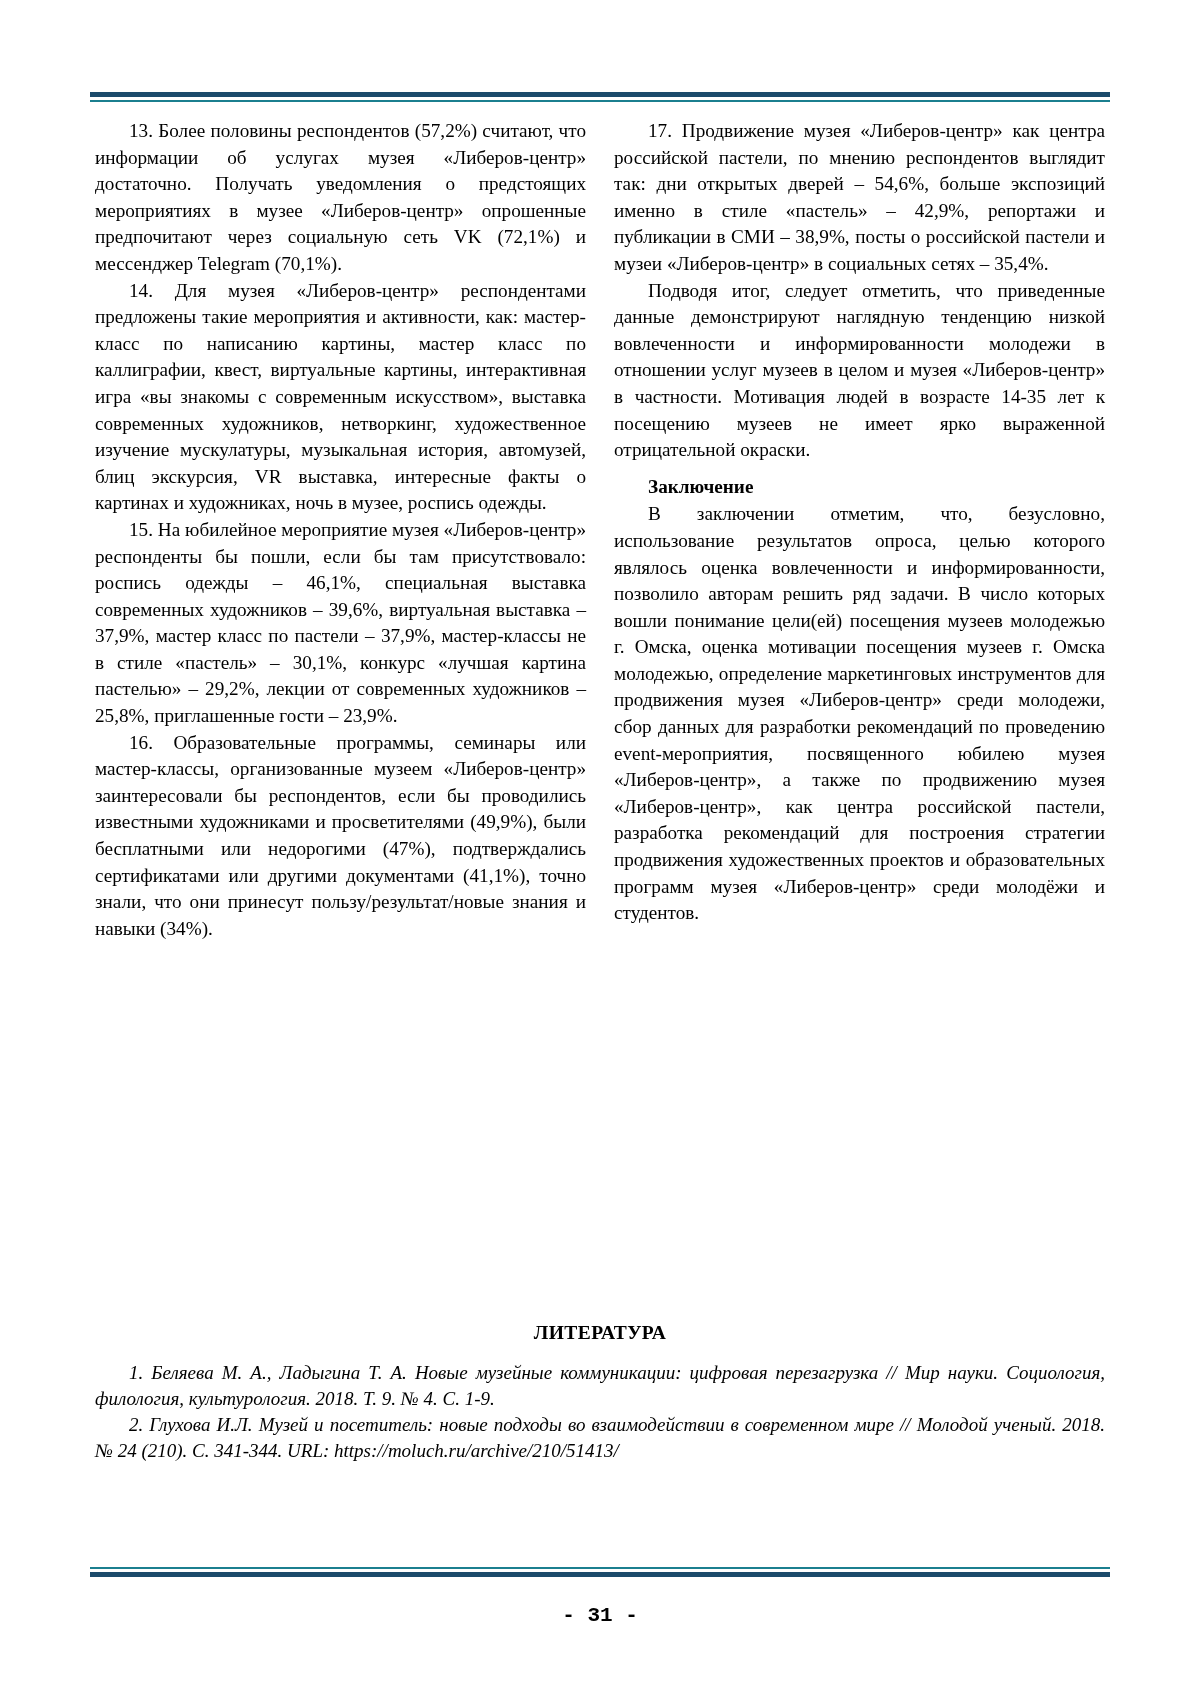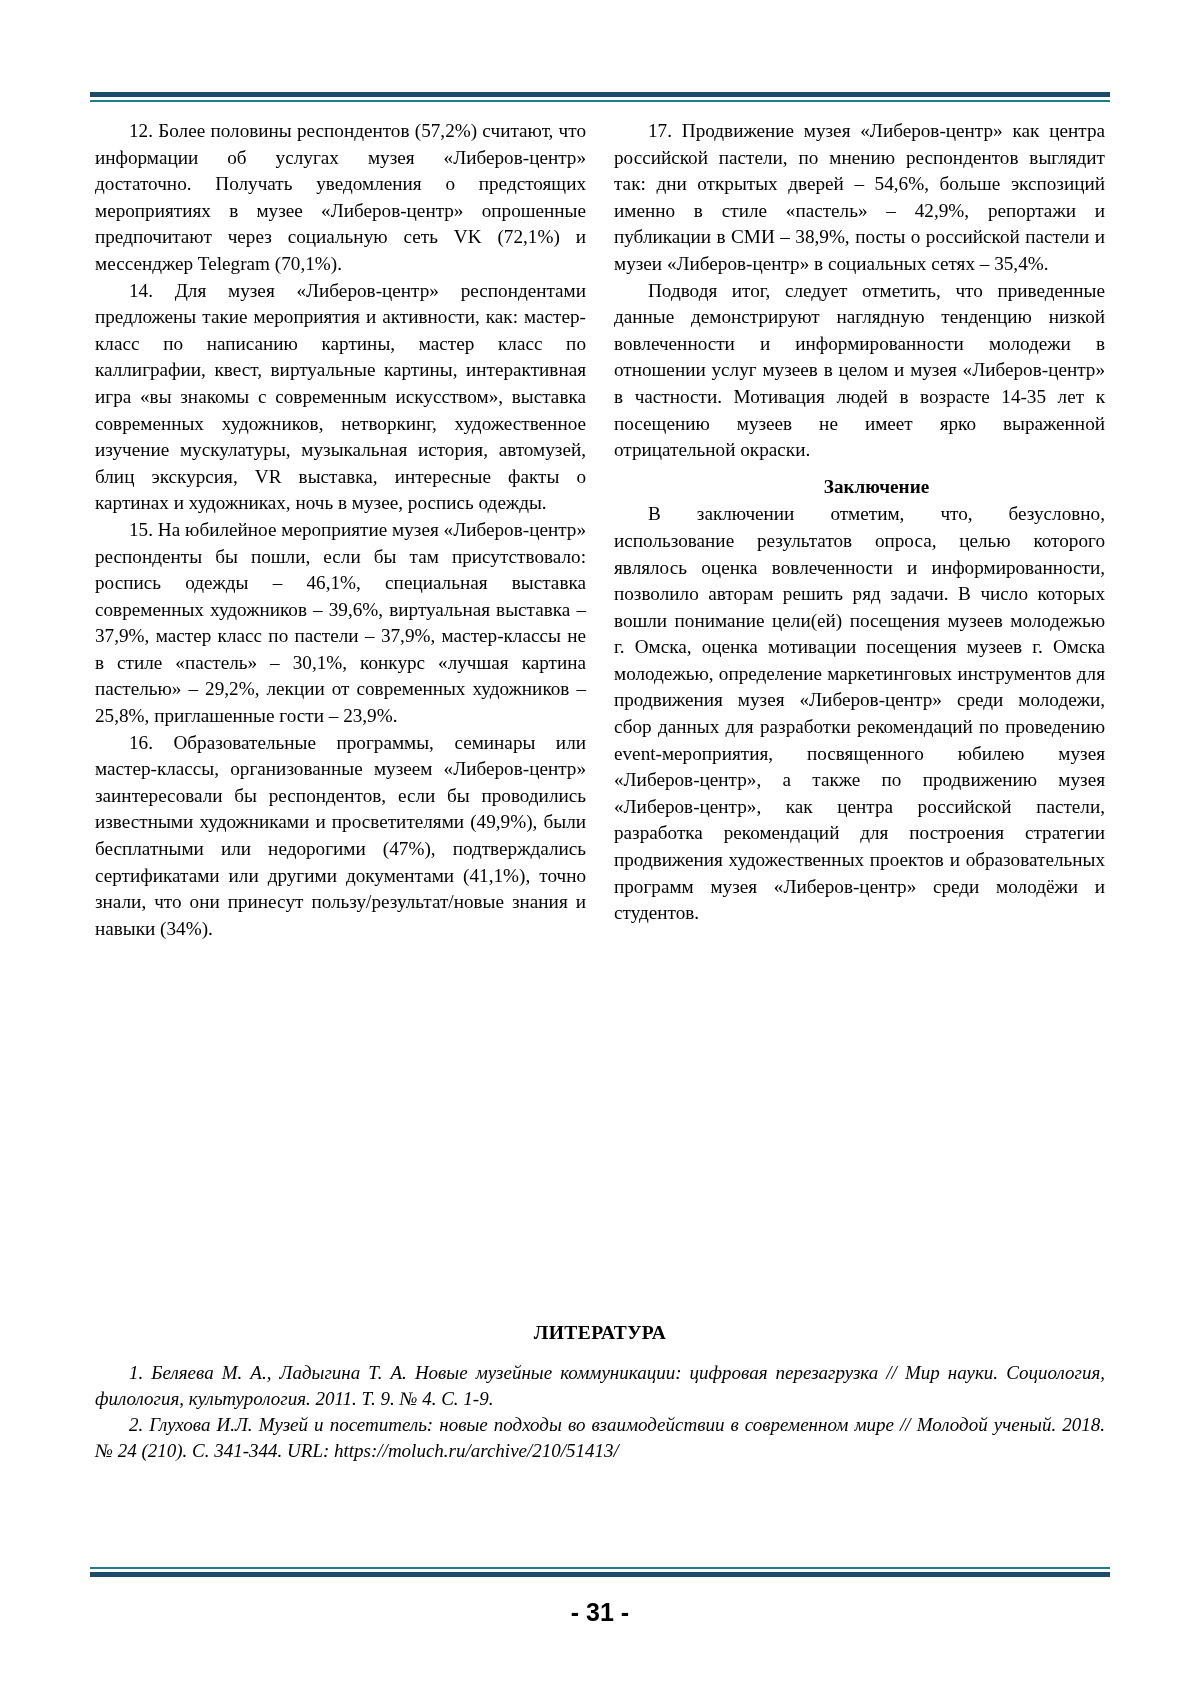--- a/index.html
+++ b/index.html
@@ -75,21 +75,21 @@
   }
   .col p {
     margin: 0;
     text-indent: 34px;
   }
   .subhead {
     font-weight: bold;
     text-indent: 0;
     margin-top: 10px !important;
     margin-bottom: 1px !important;
-    text-align: center;
+    text-align: left;
   }
 
   
   .lit-section {
     position: absolute;
     left: 95px;
     top: 1322px;
     width: 1010px;
   }
   .lit-title {
@@ -109,56 +109,56 @@
   }
 
   
   .footer {
     position: absolute;
     left: 0;
     right: 0;
     bottom: 70px;
     text-align: center;
     font-weight: bold;
-    font-size: 25px;
-    font-family: Liberation Sans, sans-serif;
+    font-size: 21px;
+    font-family: Liberation Mono, monospace;
   }
 </style>
 </head>
 <body>
 
 <div class="page">
 
   <div class="rule-top-wrap">
     <div class="rule-thick"></div>
     <div class="rule-thin"></div>
   </div>
 
   <div class="columns">
 
     <div class="col">
-      <p>12. Более половины респондентов (57,2%) считают, что информации об услугах музея «Либеров-центр» достаточно. Получать уведомления о предстоящих мероприятиях в музее «Либеров-центр» опрошенные предпочитают через социальную сеть VK (72,1%) и мессенджер Telegram (70,1%).</p>
+      <p>13. Более половины респондентов (57,2%) считают, что информации об услугах музея «Либеров-центр» достаточно. Получать уведомления о предстоящих мероприятиях в музее «Либеров-центр» опрошенные предпочитают через социальную сеть VK (72,1%) и мессенджер Telegram (70,1%).</p>
       <p>14. Для музея «Либеров-центр» респондентами предложены такие мероприятия и активности, как: мастер-класс по написанию картины, мастер класс по каллиграфии, квест, виртуальные картины, интерактивная игра «вы знакомы с современным искусством», выставка современных художников, нетворкинг, художественное изучение мускулатуры, музыкальная история, автомузей, блиц экскурсия, VR выставка, интересные факты о картинах и художниках, ночь в музее, роспись одежды.</p>
       <p>15. На юбилейное мероприятие музея «Либеров-центр» респонденты бы пошли, если бы там присутствовало: роспись одежды – 46,1%, специальная выставка современных художников – 39,6%, виртуальная выставка – 37,9%, мастер класс по пастели  – 37,9%, мастер-классы   не в стиле «пастель» – 30,1%, конкурс «лучшая картина пастелью» – 29,2%, лекции от современных художников – 25,8%, приглашенные гости – 23,9%.</p>
       <p>16. Образовательные программы, семинары или мастер-классы, организованные музеем «Либеров-центр» заинтересовали бы респондентов, если бы проводились известными художниками и просветителями (49,9%), были бесплатными или недорогими (47%), подтверждались сертификатами или другими документами (41,1%), точно знали, что они принесут пользу/результат/новые знания и навыки (34%).</p>
     </div>
 
     <div class="col">
       <p>17. Продвижение музея «Либеров-центр» как центра российской пастели, по мнению респондентов выглядит так: дни открытых дверей – 54,6%, больше экспозиций именно в стиле «пастель» – 42,9%, репортажи и публикации в СМИ – 38,9%, посты о российской пастели и музеи «Либеров-центр» в социальных сетях – 35,4%.</p>
       <p>Подводя итог, следует отметить, что приведенные данные демонстрируют наглядную тенденцию низкой вовлеченности и информированности молодежи в отношении услуг музеев в целом и музея «Либеров-центр» в частности. Мотивация людей в возрасте 14-35 лет к посещению музеев не имеет ярко выраженной отрицательной окраски.</p>
       <p class="subhead">Заключение</p>
       <p>В заключении отметим, что, безусловно, использование результатов опроса, целью которого являлось оценка вовлеченности и информированности, позволило авторам решить ряд задачи. В число которых вошли понимание цели(ей) посещения музеев молодежью г. Омска, оценка мотивации посещения музеев г. Омска молодежью, определение маркетинговых инструментов для продвижения музея «Либеров-центр» среди молодежи, сбор данных для разработки рекомендаций по проведению event-мероприятия, посвященного юбилею музея «Либеров-центр», а также по продвижению музея «Либеров-центр», как центра российской пастели, разработка рекомендаций для построения стратегии продвижения художественных проектов и образовательных программ музея «Либеров-центр» среди молодёжи и студентов.</p>
     </div>
 
   </div>
 
   <div class="lit-section">
     <div class="lit-title">ЛИТЕРАТУРА</div>
     <div class="lit-list">
-      <p>1. Беляева М. А., Ладыгина Т. А. Новые музейные коммуникации: цифровая перезагрузка // Мир науки. Социология, филология, культурология. 2011. Т. 9. № 4. С. 1-9.</p>
+      <p>1. Беляева М. А., Ладыгина Т. А. Новые музейные коммуникации: цифровая перезагрузка // Мир науки. Социология, филология, культурология. 2018. Т. 9. № 4. С. 1-9.</p>
       <p>2. Глухова И.Л. Музей и посетитель: новые подходы  во  взаимодействии в современном мире // Молодой ученый. 2018. № 24 (210). С. 341-344.  URL: https://moluch.ru/archive/210/51413/</p>
     </div>
   </div>
 
   <div class="rule-bot-wrap">
     <div class="rule-bot-thin"></div>
     <div class="rule-bot-thick"></div>
   </div>
 
   <div class="footer">- 31 -</div>

